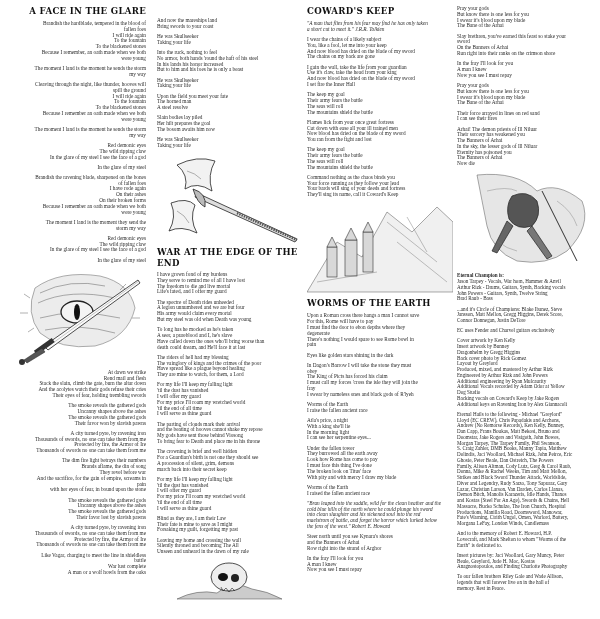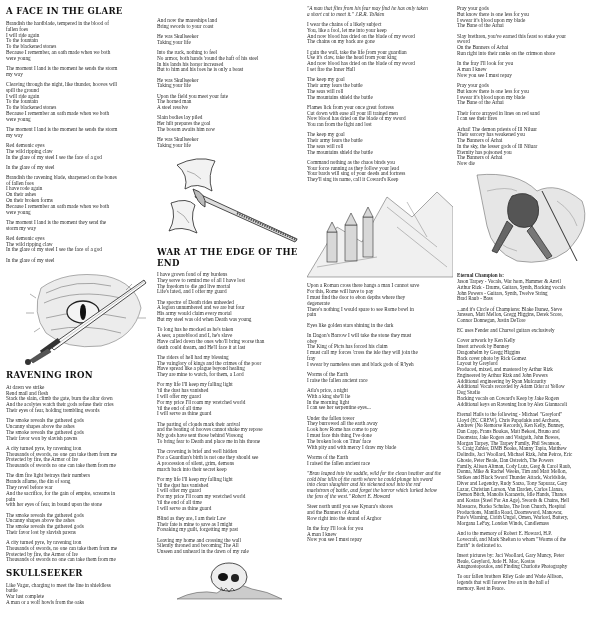--- a/index.html
+++ b/index.html
@@ -1,18 +1,18 @@
 <!DOCTYPE html>
 <html><head>
 <meta charset="utf-8">
 <style>
   html,body{margin:0;padding:0;background:#fff;}
   body{width:600px;height:619px;overflow:hidden;position:relative;font-family:"Liberation Serif","DejaVu Serif",serif;color:#2a2a2a;}
   .col{position:absolute;top:0;}
-  .c1{left:6px;width:146px;top:6px;}
+  .c1{left:0;width:146px;top:6px;text-align:right;}
   .c2{left:157px;width:145px;top:18px;}
   .c3{left:307px;width:146px;top:6px;}
   .c4{left:457px;width:143px;top:6px;}
   .title{font-family:"DejaVu Serif",serif;font-weight:bold;font-size:8.6px;letter-spacing:.3px;text-transform:uppercase;color:#111;margin:0 0 5px 0;transform:scaleY(1.1);font-variant:small-caps;}
   .stanza{font-size:5.25px;line-height:5.8px;margin:0 0 4.4px 0;white-space:pre-wrap;}
   .quote{font-style:italic;}
   .art{position:relative;margin:2px 0 4px 0;}
   .credits .stanza{font-size:5.1px;line-height:5.75px;}
   .credits-head{font-weight:bold;}
 </style>
@@ -69,21 +69,20 @@
       <g>
         <polygon points="138,12 44,78 48,82 140,15" fill="#fafafa" stroke="#222" stroke-width="0.8"></polygon>
         <line x1="139" y1="13" x2="46" y2="80" stroke="#777" stroke-width="0.4"></line>
         <rect x="33" y="76" width="22" height="5" transform="rotate(-36 44 78)" fill="#333"></rect>
         <polygon points="24,92 42,80 45,84 27,95" fill="#555" stroke="#222" stroke-width="0.5"></polygon>
         <circle cx="22" cy="94" r="3" fill="#333"></circle>
       </g>
     </svg>
   </div>
 
-  <div class="title">Ravening Iron</div>
   <div class="stanza">At dawn we strike
 Rend mail and flesh
 Stack the slain, climb the gate, burn the altar down
 And the acolytes watch their gods refuse their cries
 Their eyes of fear, holding trembling swords</div>
   <div class="stanza">The smoke reveals the gathered gods
 Uncanny shapes above the ashes
 The smoke reveals the gathered gods
 Their favor won by slavish pawns</div>
   <div class="stanza">A city turned pyre, by ravening iron
@@ -98,21 +97,20 @@
 with her eyes of fear, in bound upon the stone</div>
   <div class="stanza">The smoke reveals the gathered gods
 Uncanny shapes above the ashes
 The smoke reveals the gathered gods
 Their favor lost by slavish pawns</div>
   <div class="stanza">A city turned pyre, by ravening iron
 Thousands of swords, no one can take them from me
 Protected by fire, the Armor of Ire
 Thousands of swords no one can take them from me</div>
 
-  <div class="title">Skullseeker</div>
   <div class="stanza">Like Vagar, charging to meet the line in shieldless
 battle
 War lust complete
 A man or a wolf howls from the oaks</div>
 </div>
 
 <div class="col c2">
   <div class="stanza">And now the mareships land
 Bring swords to your coast</div>
   <div class="stanza">He was Skullseeker
@@ -194,20 +192,21 @@
       <path d="M20 40 Q40 30 60 34 Q75 20 95 30 Q110 32 125 40 Z" fill="#ccc" stroke="#444" stroke-width="0.5"></path>
       <ellipse cx="72" cy="18" rx="18" ry="14" fill="#eee" stroke="#222" stroke-width="0.8"></ellipse>
       <ellipse cx="66" cy="18" rx="5" ry="4" fill="#111"></ellipse>
       <ellipse cx="78" cy="19" rx="4" ry="4" fill="#222"></ellipse>
       <path d="M64 28 l2 4 l3 -3 l3 4 l3 -4 l3 3" fill="none" stroke="#222" stroke-width="0.6"></path>
     </svg>
   </div>
 </div>
 
 <div class="col c3">
+  <div class="title">Coward's Keep</div>
   <div class="stanza quote">"A man that flies from his fear may find he has only taken
 a short cut to meet it." J.R.R. Tolkien</div>
   <div class="stanza">I wear the chains of a likely subject
 You, like a fool, let me into your keep
 And now blood has dried on the blade of my sword
 The chains on my back are gone</div>
   <div class="stanza">I gain the wall, take the life from your guardian
 Use it's claw, take the head from your king
 And now blood has dried on the blade of my sword
 I set fire the Inner Hall</div>
@@ -241,20 +240,21 @@
       </g>
       <g stroke="#666" stroke-width="0.4">
         <line x1="10" y1="80" x2="70" y2="70"></line>
           <line x1="80" y1="20" x2="130" y2="60"></line>
         <line x1="90" y1="40" x2="140" y2="80"></line>
           <line x1="100" y1="15" x2="120" y2="50"></line>
       </g>
     </svg>
   </div>
 
+  <div class="title">Worms of the Earth</div>
   <div class="stanza">Upon a Roman cross there hangs a man I cannot save
 For this, Rome will have to pay
 I must find the door to ebon depths where they
 degenerate
 There's nothing I would spare to see Rome bowl in
 pain</div>
   <div class="stanza">Eyes like golden stars shining in the dark</div>
   <div class="stanza">In Dagon's Barrow I will take the stone they must
 obey
 The King of Picts has forced his claim

